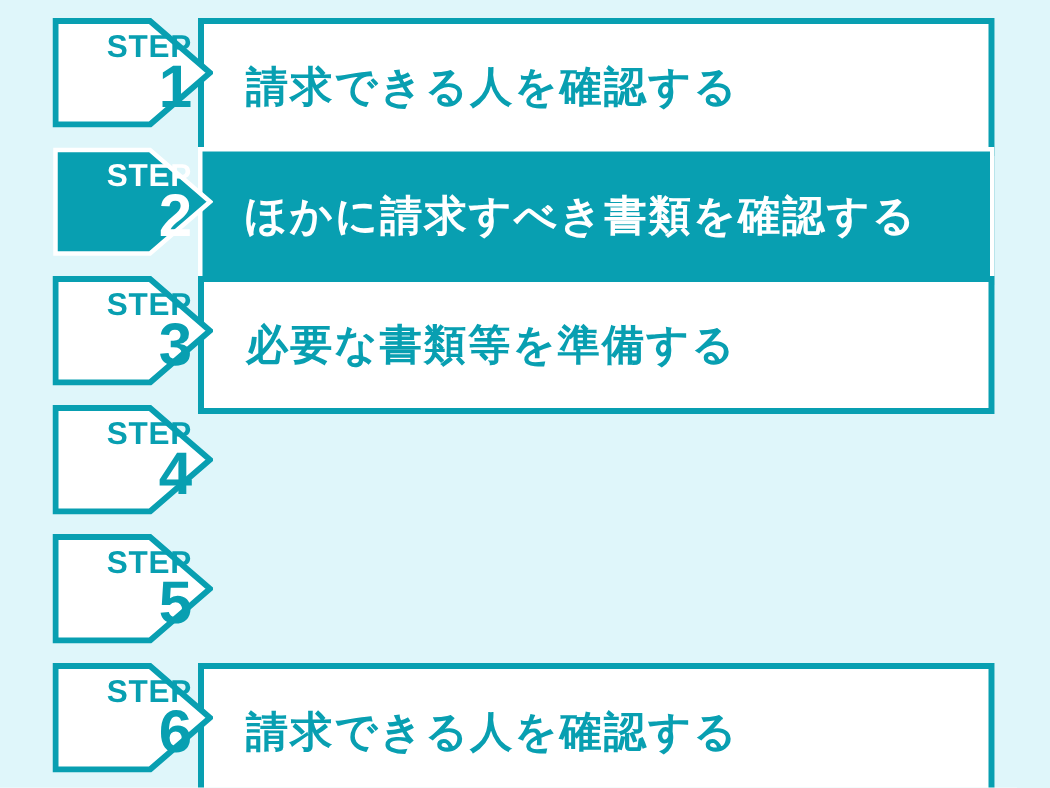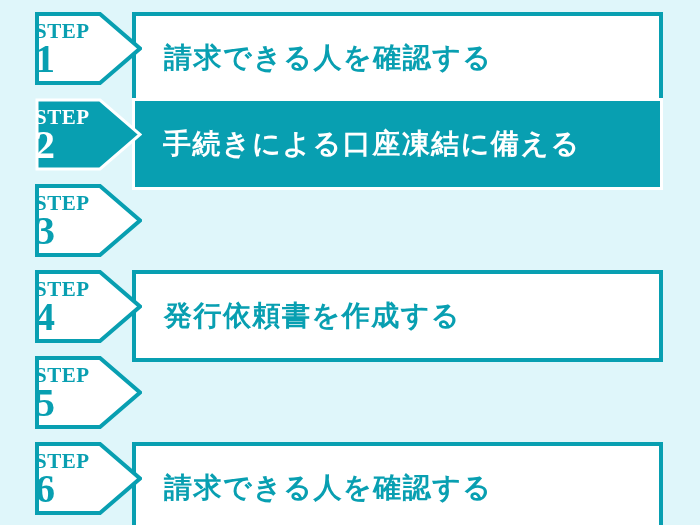--- a/index.html
+++ b/index.html
@@ -34,27 +34,26 @@
     font-size:28px;font-weight:bold;
     color:var(--teal);
     letter-spacing:1.5px;
     white-space:nowrap;
   }
   .row.active .title{color:var(--white);}
   .arrow{position:absolute;left:0;top:0;display:block;}
   .pent{fill:var(--white);stroke:var(--teal);stroke-width:4;stroke-linejoin:miter;}
   .row.active .pent{fill:var(--teal);stroke:var(--white);stroke-width:3;}
   .badge-text{
-    position:absolute;left:0;top:0;
+    position:absolute;left:13px;top:0;
     width:80px;height:73px;
     display:flex;flex-direction:column;
-    align-items:flex-start;justify-content:center;
+    align-items:flex-end;justify-content:center;
     color:var(--teal);font-weight:bold;
     pointer-events:none;
-    font-family:Liberation Serif, serif;
   }
   .row.active .badge-text{color:var(--white);}
   .step-word{font-size:21px;line-height:19px;letter-spacing:0.5px;}
   .step-num{font-size:40px;line-height:35px;}
 </style>
 </head>
 <body>
 
 <div class="canvas">
   <div class="rows" id="rows">
@@ -66,45 +65,45 @@
       <polygon class="pent" points="2,2 65,2 105,36.5 65,71 2,71"></polygon>
     </svg>
     <div class="badge-text">
       <div class="step-word">STEP</div>
       <div class="step-num">1</div>
     </div>
   </div>
 
   <div class="row active">
     <div class="bar">
-      <span class="title">手続きによる口座凍結に備える</span>
+      <span class="title">ほかに請求すべき書類を確認する</span>
     </div>
     <svg class="arrow" width="107" height="73" viewBox="0 0 107 73" aria-hidden="true">
       <polygon class="pent" points="2,2 65,2 105,36.5 65,71 2,71"></polygon>
     </svg>
     <div class="badge-text">
       <div class="step-word">STEP</div>
       <div class="step-num">2</div>
     </div>
   </div>
 
   <div class="row">
+    <div class="bar">
+      <span class="title">必要な書類等を準備する</span>
+    </div>
     <svg class="arrow" width="107" height="73" viewBox="0 0 107 73" aria-hidden="true">
       <polygon class="pent" points="2,2 65,2 105,36.5 65,71 2,71"></polygon>
     </svg>
     <div class="badge-text">
       <div class="step-word">STEP</div>
       <div class="step-num">3</div>
     </div>
   </div>
 
   <div class="row">
-    <div class="bar">
-      <span class="title">発行依頼書を作成する</span>
-    </div>
     <svg class="arrow" width="107" height="73" viewBox="0 0 107 73" aria-hidden="true">
       <polygon class="pent" points="2,2 65,2 105,36.5 65,71 2,71"></polygon>
     </svg>
     <div class="badge-text">
       <div class="step-word">STEP</div>
       <div class="step-num">4</div>
     </div>
   </div>
 
   <div class="row">

